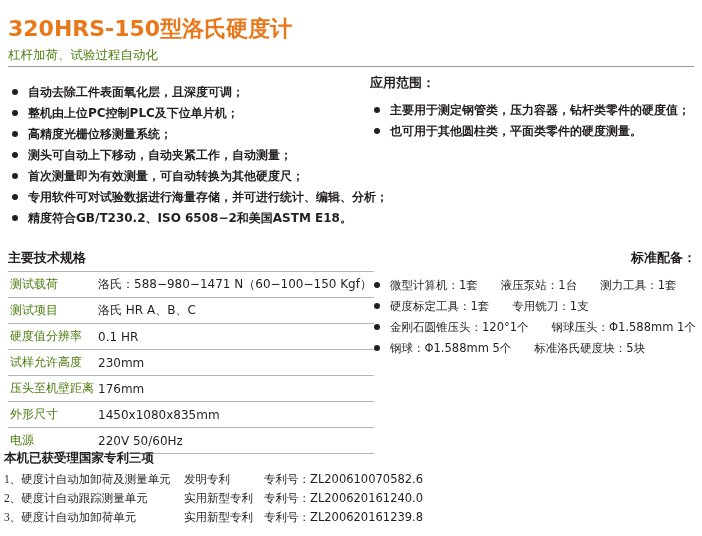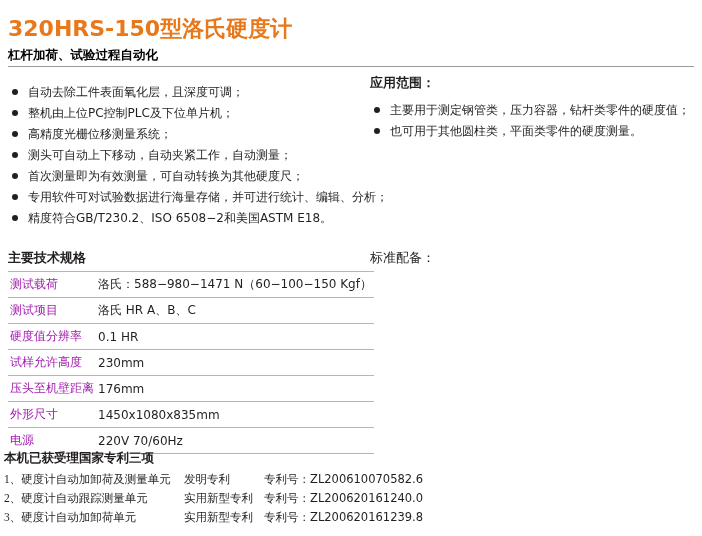--- a/index.html
+++ b/index.html
@@ -28,22 +28,22 @@
     font-weight: bold;
     color: #e8781a;
     letter-spacing: 0px;
     white-space: nowrap;
   }
   .subtitle {
     position: absolute;
     left: 8px;
     top: 47px;
     font-size: 12.5px;
-    font-weight: bold;
-    color: #000000;
+    font-weight: normal;
+    color: #4d7c0f;
     white-space: nowrap;
   }
   .rule-top {
     position: absolute;
     left: 8px;
     top: 66px;
     width: 686px;
     height: 1px;
     background: #9a9a9a;
   }
@@ -62,20 +62,21 @@
   .col-right {
     position: absolute;
     left: 370px;
     top: 74px;
     width: 326px;
   }
   ul.bullets {
     list-style: none;
     margin: 8px 0 12px 0;
     padding: 0;
+    font-weight: bold;
   }
   ul.bullets li {
     position: relative;
     padding-left: 20px;
     font-size: 12px;
     line-height: 21px;
     color: #231f20;
     white-space: nowrap;
   }
   ul.bullets li .dot {
@@ -110,36 +111,37 @@
     padding: 4px 2px 4px 2px;
     height: 17px;
     vertical-align: middle;
     white-space: nowrap;
   }
   table.spec tr:last-child td {
     border-bottom: 1px solid #b5b5b5;
   }
   table.spec td.k {
     width: 112px;
-    color: #a21caf;
+    color: #4d7c0f;
   }
   table.spec td.v {
     color: #231f20;
   }
   
   .std-wrap {
     position: absolute;
     left: 370px;
     top: 249px;
     width: 326px;
   }
   .std-title {
     font-size: 13px;
-    font-weight: normal;
+    font-weight: bold;
     padding-bottom: 6px;
+    text-align: right;
   }
   ul.std {
     list-style: none;
     margin: 2px 0 0 0;
     padding: 0;
   }
   ul.std li {
     position: relative;
     padding-left: 20px;
     font-size: 11.5px;
@@ -230,28 +232,34 @@
         <tr>
           <td class="k">压头至机壁距离</td>
           <td class="v">176mm</td>
         </tr>
         <tr>
           <td class="k">外形尺寸</td>
           <td class="v">1450x1080x835mm</td>
         </tr>
         <tr>
           <td class="k">电源</td>
-          <td class="v">220V 70/60Hz</td>
+          <td class="v">220V 50/60Hz</td>
         </tr>
       </tbody>
     </table>
   </div>
 
   <div class="std-wrap">
     <div class="std-title">标准配备：</div>
+    <ul class="std">
+      <li><span class="dot"></span><span>微型计算机：1套　　液压泵站：1台　　测力工具：1套</span></li>
+      <li><span class="dot"></span><span>硬度标定工具：1套　　专用铣刀：1支</span></li>
+      <li><span class="dot"></span><span>金刚石圆锥压头：120°1个　　钢球压头：Φ1.588mm 1个</span></li>
+      <li><span class="dot"></span><span>钢球：Φ1.588mm 5个　　标准洛氏硬度块：5块</span></li>
+    </ul>
   </div>
 
   <div class="patent-wrap">
     <div class="patent-title">本机已获受理国家专利三项</div>
     <div class="patent-row">
       <span class="pcol1">1、硬度计自动加卸荷及测量单元</span><span class="pcol2">发明专利</span><span class="pcol3">专利号：ZL200610070582.6</span>
     </div>
     <div class="patent-row">
       <span class="pcol1">2、硬度计自动跟踪测量单元</span><span class="pcol2">实用新型专利</span><span class="pcol3">专利号：ZL200620161240.0</span>
     </div>

